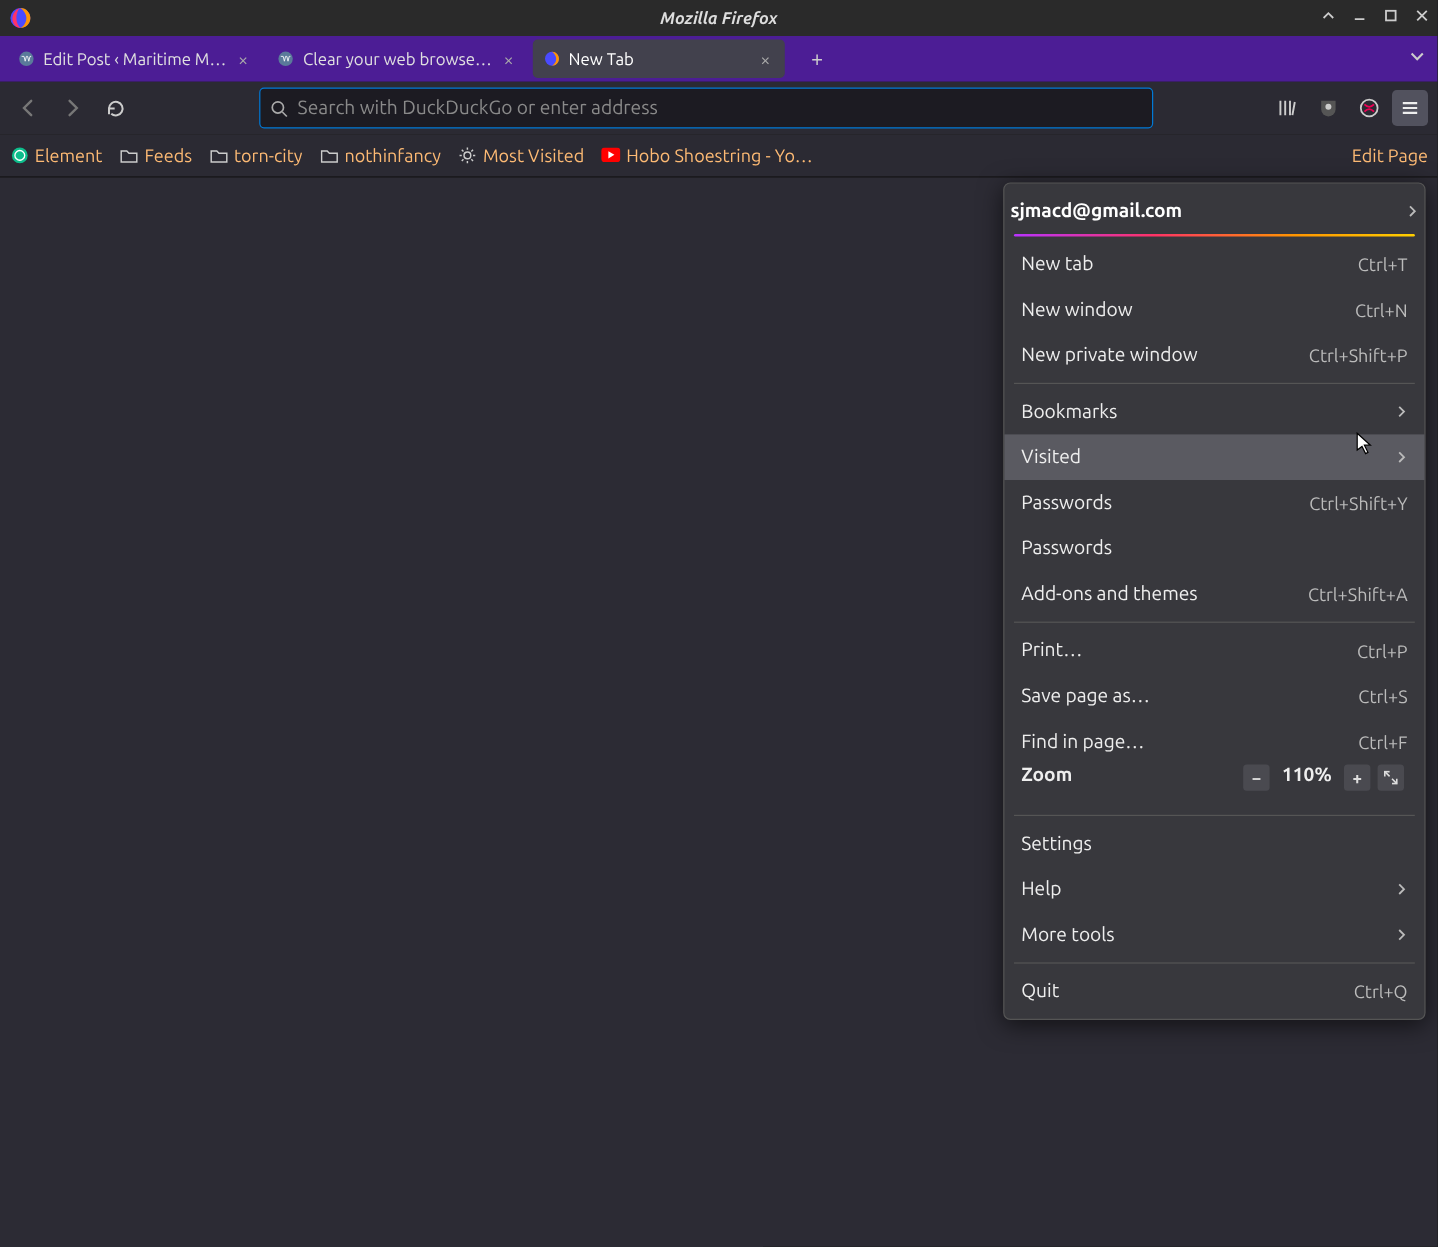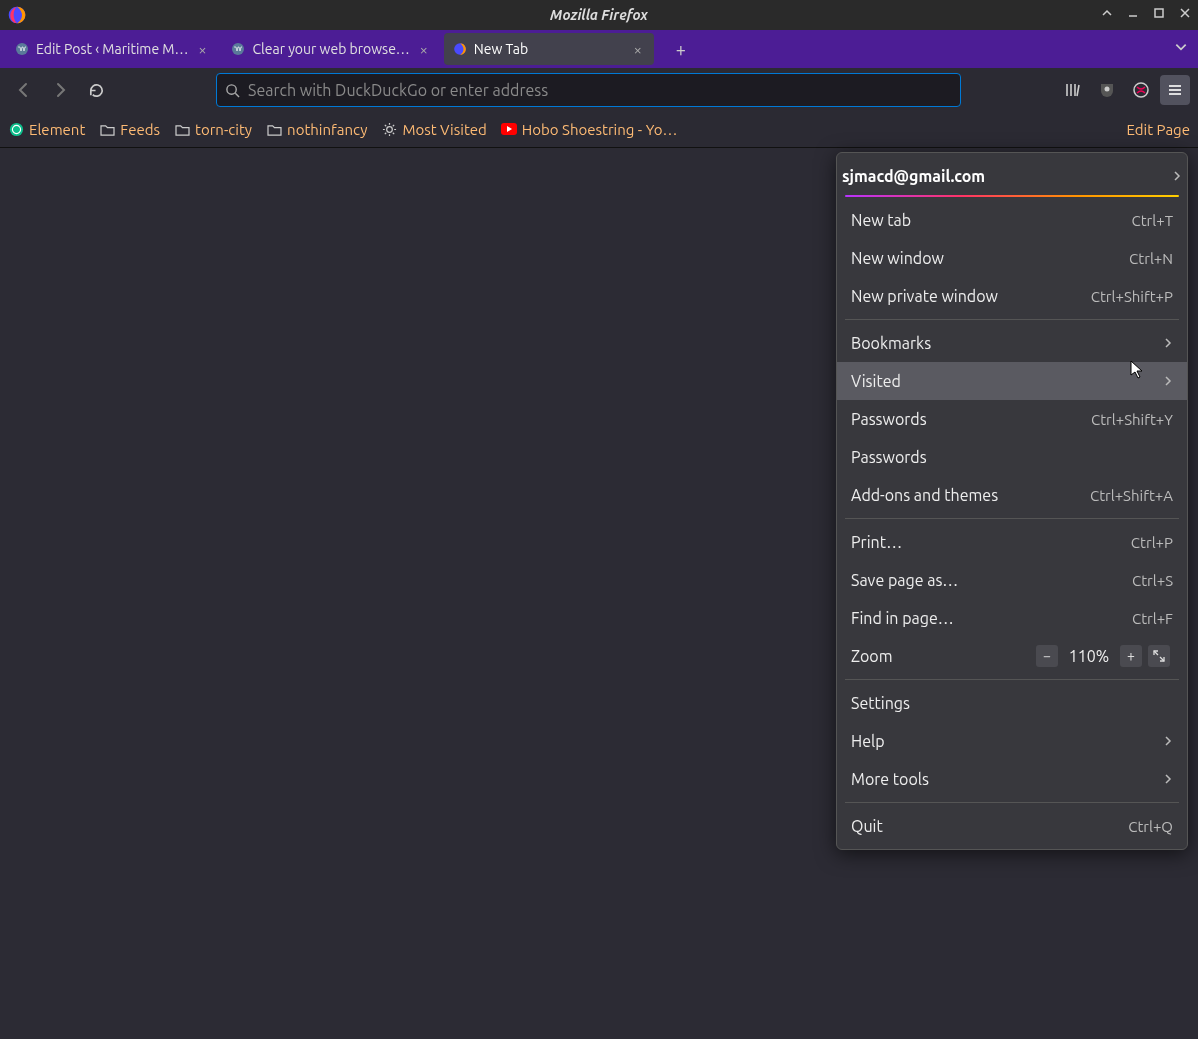--- a/index.html
+++ b/index.html
@@ -46,21 +46,21 @@
 
   
   .app-menu { position:absolute; top:4px; right:10px; width:352px; background:#38383d; border:1px solid #555; border-radius:6px; box-shadow:0 4px 20px rgba(0,0,0,0.6); padding:4px 0; z-index:100;}
   .menu-account { padding:10px 5px; display:flex; align-items:center; justify-content:space-between; font-weight:700; font-size:16px; color:#fff;}
   .menu-account-underline { height:2px; background:linear-gradient(90deg,#b833ff 0%,#ff3366 35%,#ff9500 70%,#ffcf00 100%); margin:0 8px 4px 8px; border-radius:1px;}
   .menu-sep { height:1px; background:#555; margin:4px 8px; }
   .menu-item { height:38px; padding:0 14px; display:flex; align-items:center; justify-content:space-between; font-size:16px; color:#eee;}
   .menu-item.hover { background:#5a5a61; }
   .menu-item .shortcut { color:#bbb; font-size:15px; }
   .menu-item .chev { color:#bbb; }
-  .zoom-row { height:38px; padding:0 14px; display:flex; align-items:center; font-size:16px; color:#eee;}
+  .zoom-row { height:38px; padding:0 14px; display:flex; align-items:flex-start; font-size:16px; color:#eee;font-weight:bold;}
   .zoom-row .label { flex:1; }
   .zoom-ctrl { width:22px; height:22px; background:#4a4a50; border-radius:3px; display:flex; align-items:center; justify-content:center; color:#ddd; font-size:14px; margin:0 3px;}
   .zoom-val { margin:0 6px; min-width:44px; text-align:center;}
 
   
   .cursor { position:absolute; top:212px; right:54px; z-index:200; pointer-events:none;}
 
   svg { display:block; }
 </style>
 </head>

